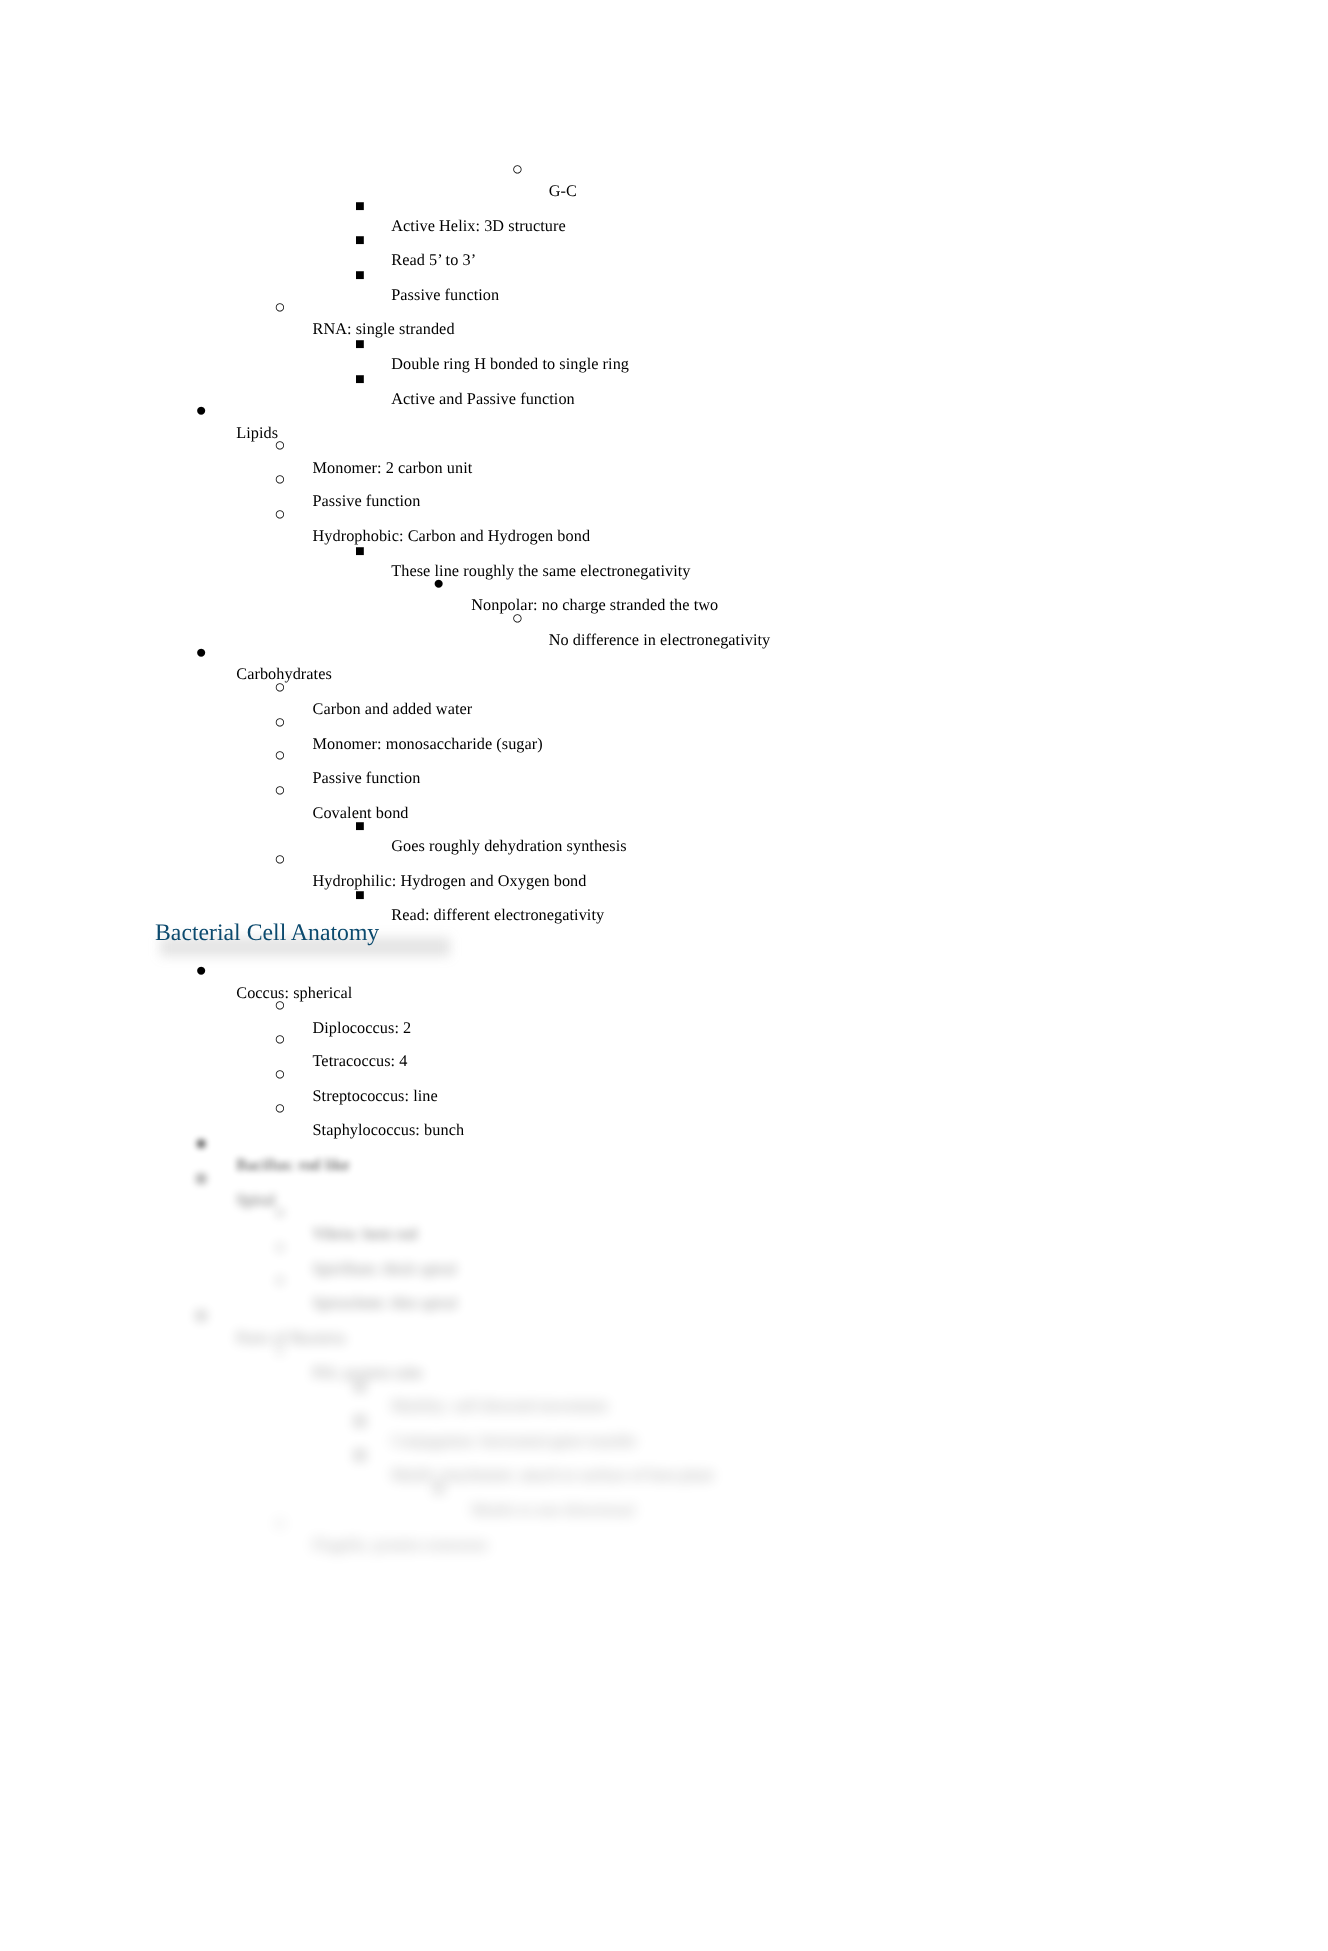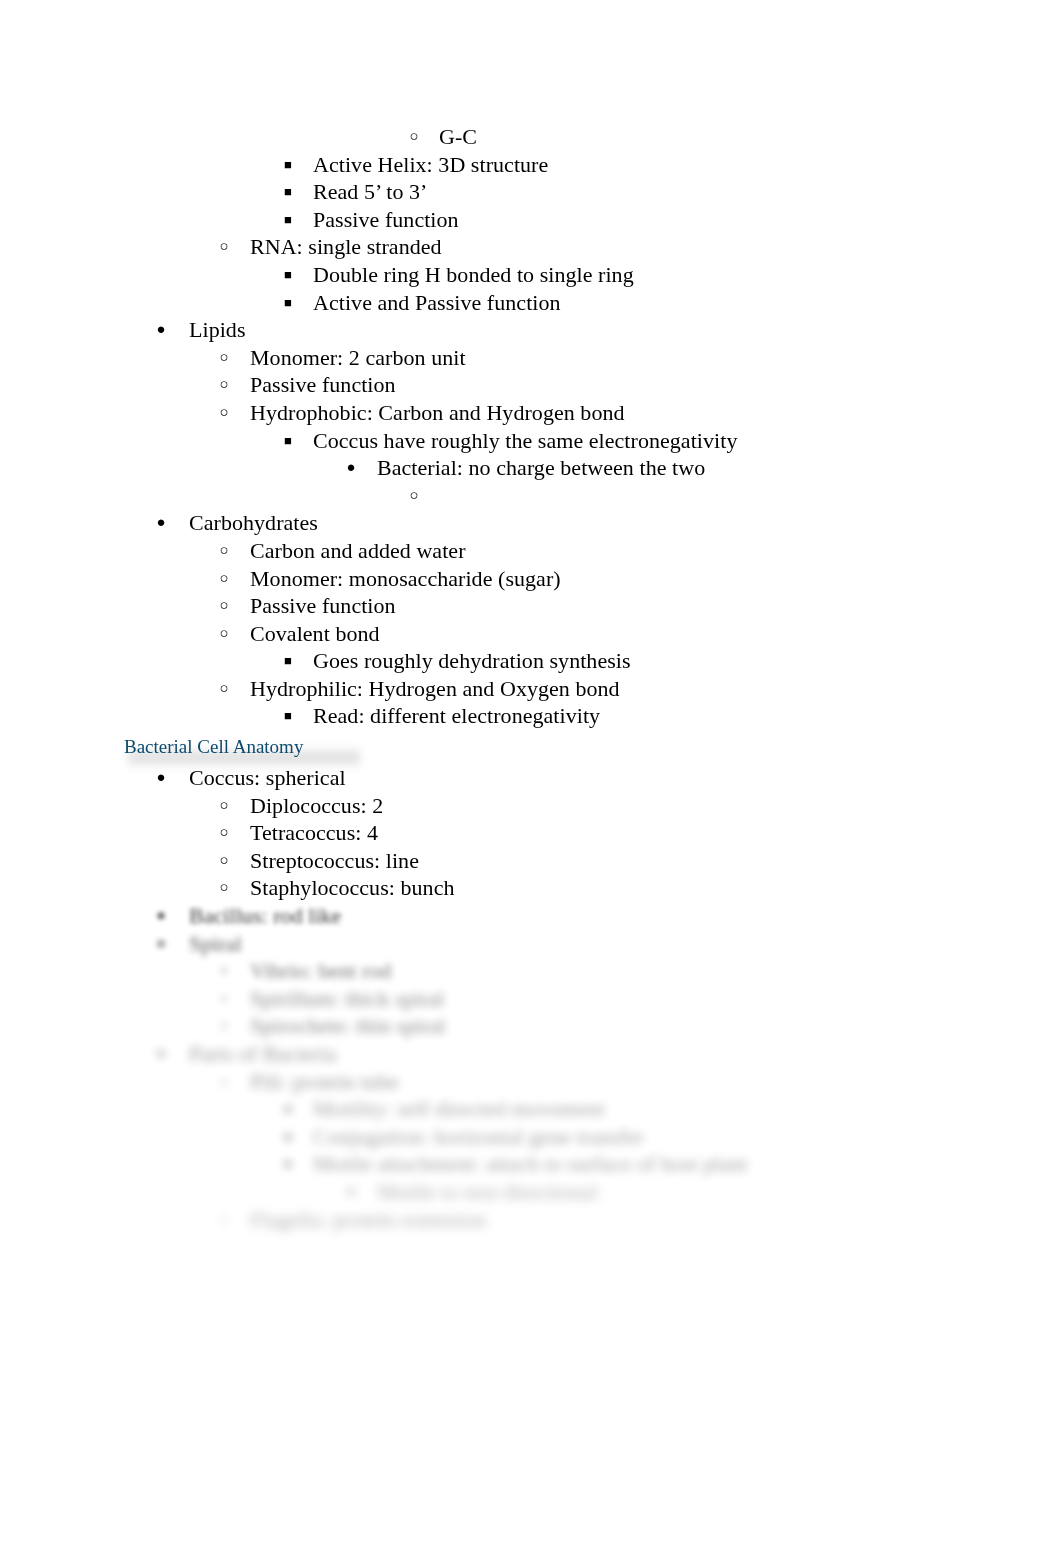--- a/index.html
+++ b/index.html
@@ -36,23 +36,23 @@
   .bullet {
     position: absolute;
     top: 0;
     width: 18px;
     text-align: center;
     line-height: 27.6px;
     font-family: "Liberation Serif", "DejaVu Serif", serif;
   }
   .txt {
     position: absolute;
-    top: 0;
+    top: 16px;
     line-height: 27.6px;
-    font-size: 22px;
+    font-size: 13px;
     letter-spacing: 0.05px;
   }
 
   
   .b-disc  { font-size: 15px; }
   .b-circ  { font-size: 15px; }
   .b-sq    { font-size: 13px; }
 
   
   .lv1 > .bullet { left: 152px; }  .lv1 > .txt { left: 189px; }
@@ -140,28 +140,29 @@
       <div class="row lv2">
         <span class="bullet b-circ">○</span>
         <span class="txt">Passive function</span>
       </div>
       <div class="row lv2">
         <span class="bullet b-circ">○</span>
         <span class="txt">Hydrophobic: Carbon and Hydrogen bond</span>
       </div>
       <div class="row lv3">
         <span class="bullet b-sq">■</span>
-        <span class="txt">Coccus have roughly the same electronegativity</span>
+        <span class="txt">These line roughly the same electronegativity</span>
       </div>
       <div class="row lv4">
         <span class="bullet b-disc">●</span>
-        <span class="txt">Bacterial: no charge between the two</span>
+        <span class="txt">Nonpolar: no charge stranded the two</span>
       </div>
       <div class="row lv5">
         <span class="bullet b-circ">○</span>
+        <span class="txt">No difference in electronegativity</span>
       </div>
       <div class="row lv1">
         <span class="bullet b-disc">●</span>
         <span class="txt">Carbohydrates</span>
       </div>
       <div class="row lv2">
         <span class="bullet b-circ">○</span>
         <span class="txt">Carbon and added water</span>
       </div>
       <div class="row lv2">

